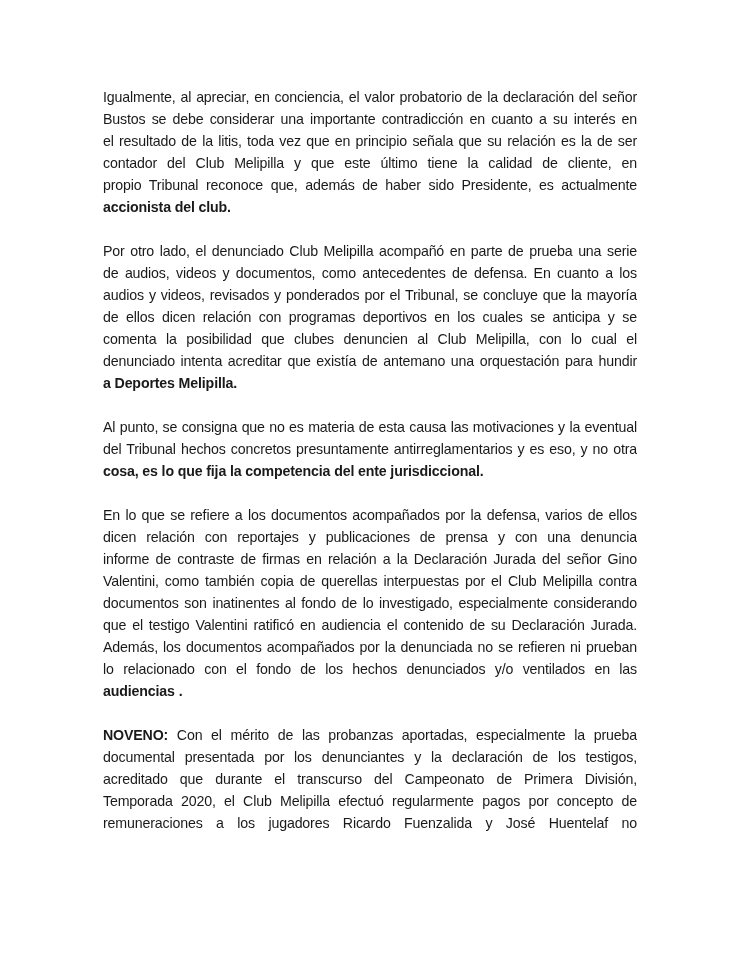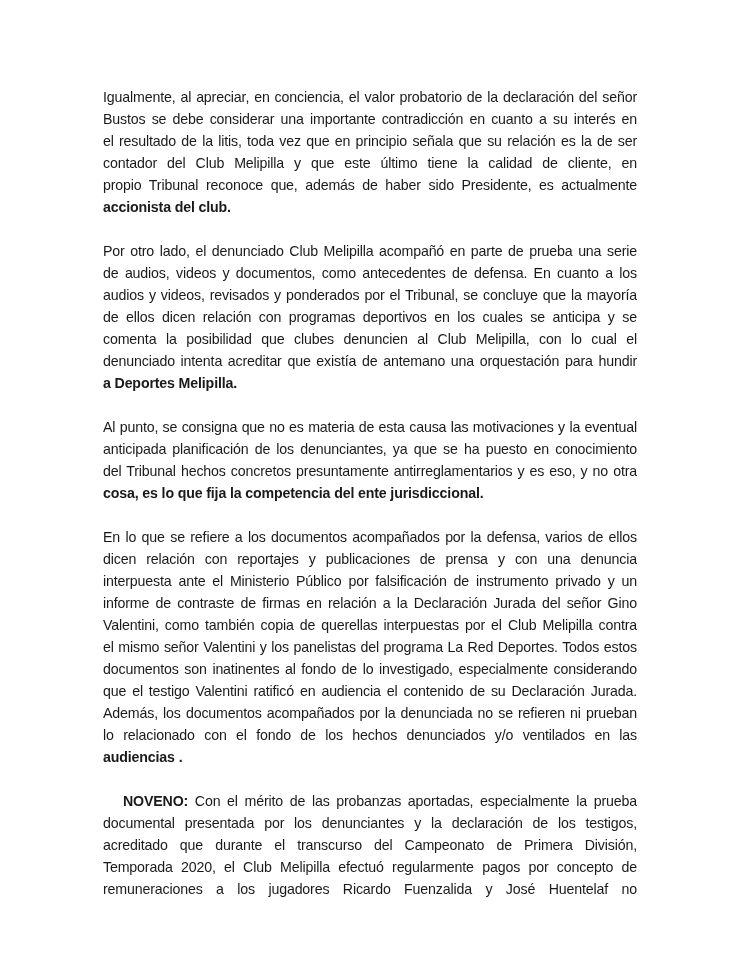--- a/index.html
+++ b/index.html
@@ -42,21 +42,20 @@
       text-align: justify;
       text-align-last: justify;
       overflow: hidden;
     }
     .line.last {
       text-align-last: left;
       font-weight: bold;
     }
     .bold {
       font-weight: bold;
-      margin-left: 20px;
     }
   </style>
 </head>
 <body>
 
 <div class="page">
   <div class="content">
 
     <div class="para">
       <span class="line">Igualmente, al apreciar, en conciencia, el valor probatorio de la declaración del señor</span>
@@ -72,32 +71,29 @@
       <span class="line">de audios, videos y documentos, como antecedentes de defensa. En cuanto a los</span>
       <span class="line">audios y videos, revisados y ponderados por el Tribunal, se concluye que la mayoría</span>
       <span class="line">de ellos dicen relación con programas deportivos en los cuales se anticipa y se</span>
       <span class="line">comenta la posibilidad que clubes denuncien al Club Melipilla, con lo cual el</span>
       <span class="line">denunciado intenta acreditar que existía de antemano una orquestación para hundir</span>
       <span class="line last">a Deportes Melipilla.</span>
     </div>
 
     <div class="para">
       <span class="line">Al punto, se consigna que no es materia de esta causa las motivaciones y la eventual</span>
-      <span class="line">anticipada planificación de los denunciantes, ya que se ha puesto en conocimiento</span>
       <span class="line">del Tribunal hechos concretos presuntamente antirreglamentarios y es eso, y no otra</span>
       <span class="line last">cosa, es lo que fija la competencia del ente jurisdiccional.</span>
     </div>
 
     <div class="para">
       <span class="line">En lo que se refiere a los documentos acompañados por la defensa, varios de ellos</span>
       <span class="line">dicen relación con reportajes y publicaciones de prensa y con una denuncia</span>
-      <span class="line">interpuesta ante el Ministerio Público por falsificación de instrumento privado y un</span>
       <span class="line">informe de contraste de firmas en relación a la Declaración Jurada del señor Gino</span>
       <span class="line">Valentini, como también copia de querellas interpuestas por el Club Melipilla contra</span>
-      <span class="line">el mismo señor Valentini y los panelistas del programa La Red Deportes. Todos estos</span>
       <span class="line">documentos son inatinentes al fondo de lo investigado, especialmente considerando</span>
       <span class="line">que el testigo Valentini ratificó en audiencia el contenido de su Declaración Jurada.</span>
       <span class="line">Además, los documentos acompañados por la denunciada no se refieren ni prueban</span>
       <span class="line">lo relacionado con el fondo de los hechos denunciados y/o ventilados en las</span>
       <span class="line last">audiencias .</span>
     </div>
 
     <div class="para">
       <span class="line"><span class="bold">NOVENO:</span><span> Con el mérito de las probanzas aportadas, especialmente la prueba</span></span>
       <span class="line">documental presentada por los denunciantes y la declaración de los testigos,</span>

